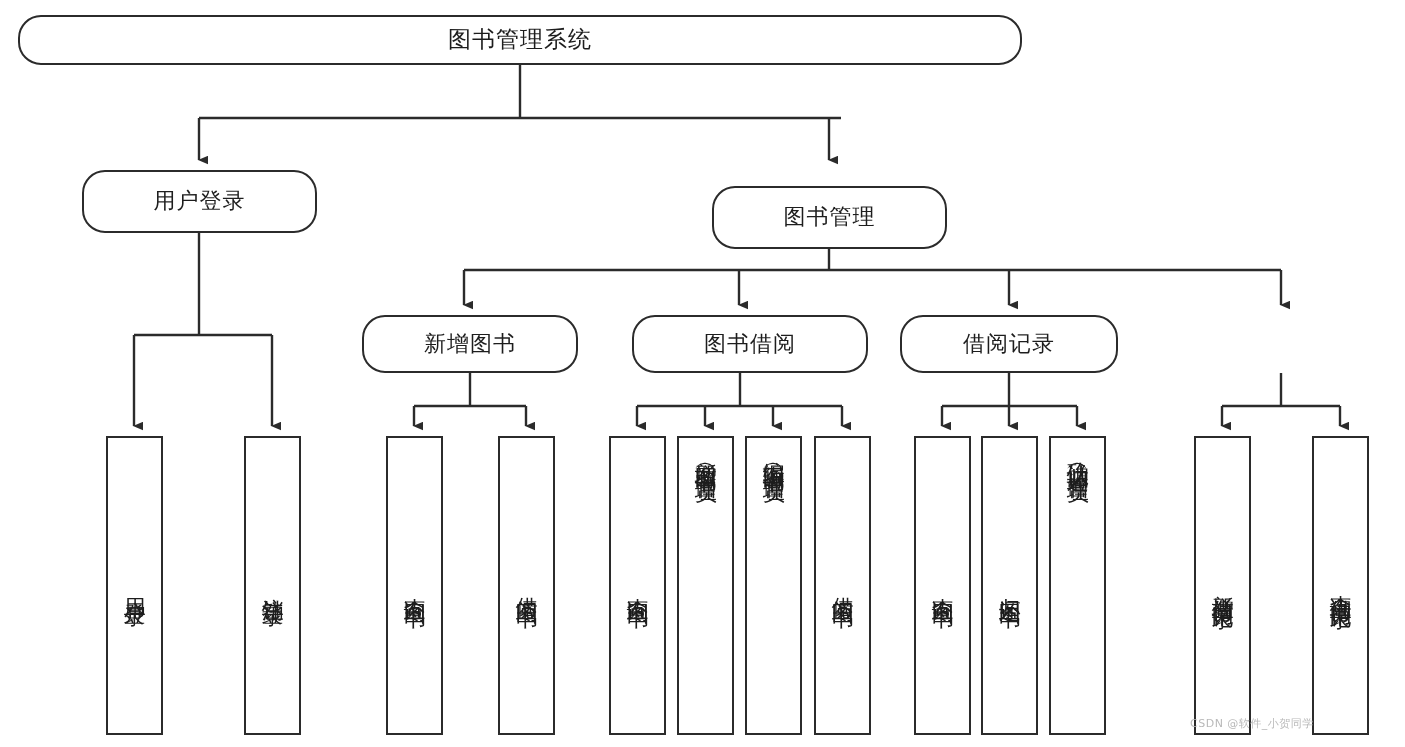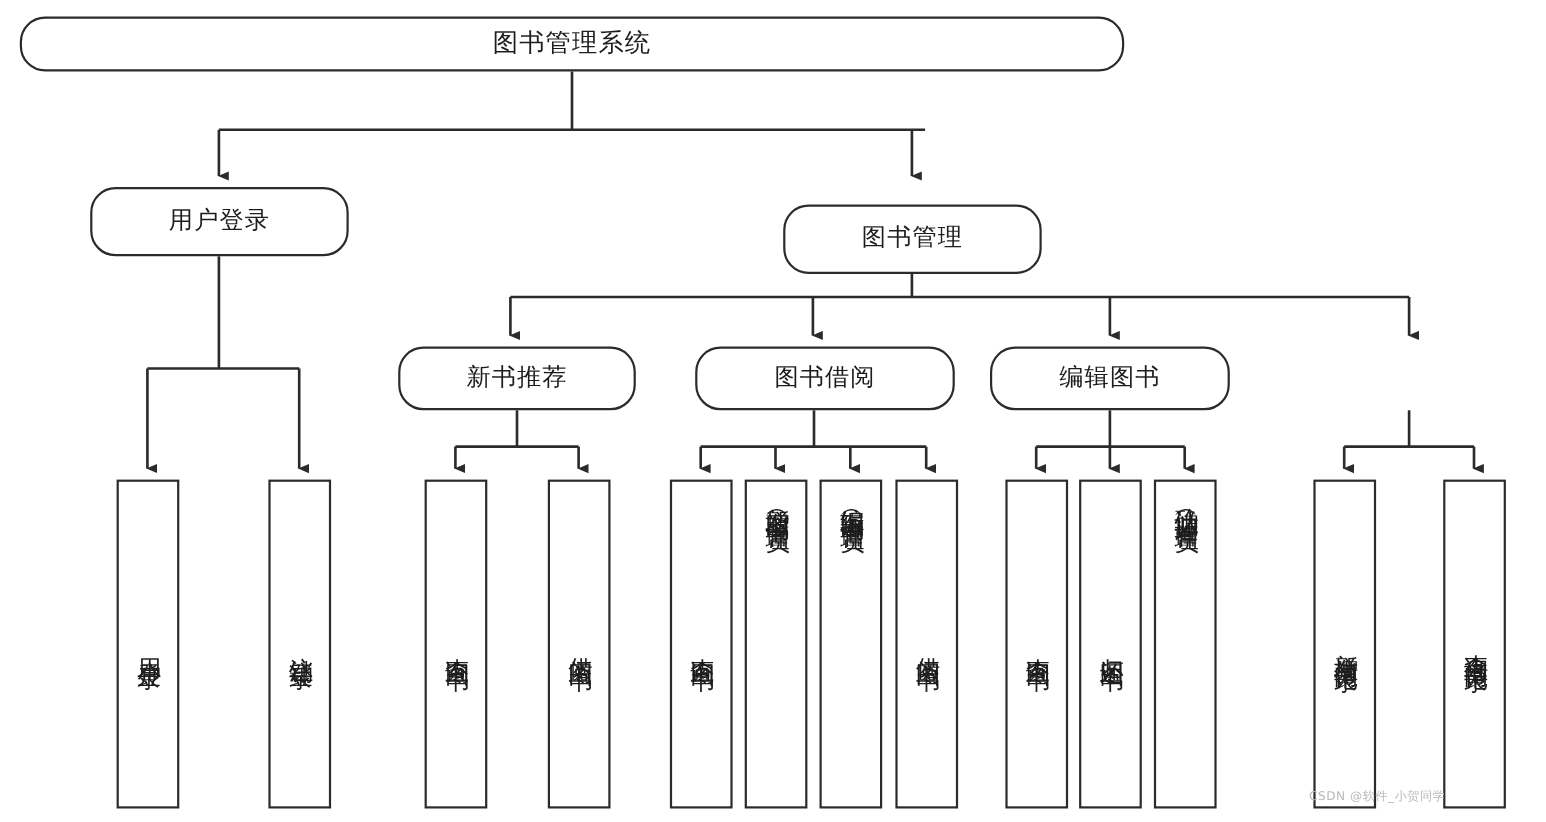--- a/index.html
+++ b/index.html
@@ -123,23 +123,23 @@
       <path d="M1222,406 L1222,426" marker-end="url(#arrowhead)"></path>
       <path d="M1340,406 L1340,426" marker-end="url(#arrowhead)"></path>
     </g>
   </svg>
 
   <div class="node horiz root" style="left:18px; top:15px; width:1004px; height:50px;">图书管理系统</div>
 
   <div class="node horiz" style="left:82px; top:170px; width:235px; height:63px;">用户登录</div>
   <div class="node horiz" style="left:712px; top:170px; width:235px; height:63px;margin-top:16px;">图书管理</div>
 
-  <div class="node horiz" style="left:362px; top:315px; width:216px; height:58px;">新书推荐</div>
+  <div class="node horiz" style="left:362px; top:315px; width:216px; height:58px;">新增图书</div>
   <div class="node horiz" style="left:632px; top:315px; width:236px; height:58px;">图书借阅</div>
-  <div class="node horiz" style="left:900px; top:315px; width:218px; height:58px;">编辑图书</div>
+  <div class="node horiz" style="left:900px; top:315px; width:218px; height:58px;">借阅记录</div>
 
   <div class="node vert" style="left:106px; top:436px; width:57px; height:299px;">用户登录</div>
   <div class="node vert" style="left:244px; top:436px; width:57px; height:299px;">注销登录</div>
 
   <div class="node vert" style="left:386px; top:436px; width:57px; height:299px;">查询图书</div>
   <div class="node vert" style="left:498px; top:436px; width:57px; height:299px;">借阅图书</div>
 
   <div class="node vert" style="left:609px; top:436px; width:57px; height:299px;">查询图书</div>
   <div class="node vert toptext" style="left:677px; top:436px; width:57px; height:299px;">新增图书（管理员）</div>
   <div class="node vert toptext" style="left:745px; top:436px; width:57px; height:299px;">编辑图书（管理员）</div>

